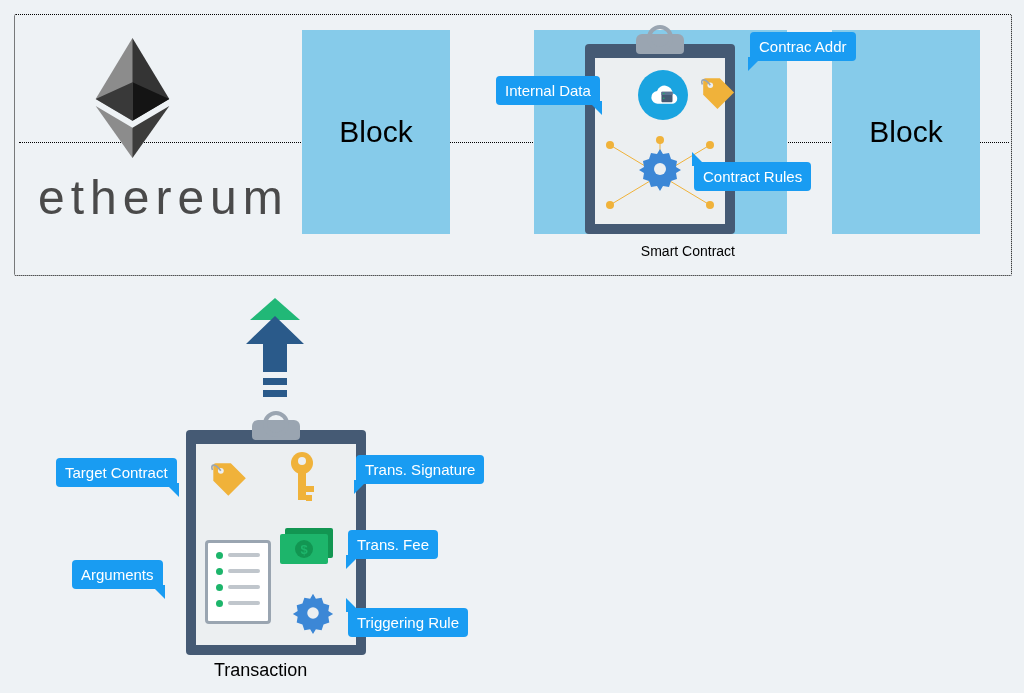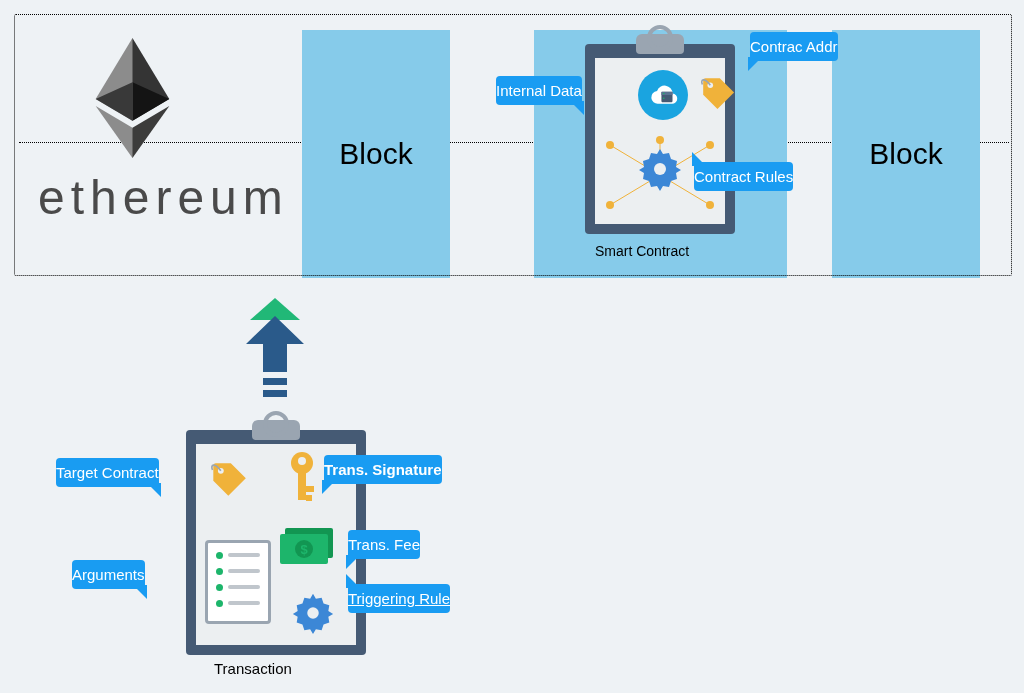--- a/index.html
+++ b/index.html
@@ -34,21 +34,21 @@
     left:38px;top:170px;
     font-size:48px;
     letter-spacing:6px;
     font-weight:300;
     color:#4a4a4a;
     font-family:"Helvetica Neue",Helvetica,Arial,sans-serif;
   }
   .block{
     position:absolute;
     background:#86cbea;
-    width:148px;height:248px;
+    width:148px;height:204px;
     top:30px;
     display:flex;align-items:center;justify-content:center;
     font-size:30px;font-weight:400;color:#000;
   }
   .block-1{left:302px;}
   .block-2{left:534px;width:253px;}
   .block-3{left:832px;}
   .clipboard{
     position:absolute;
     background:#455a74;
@@ -70,21 +70,21 @@
   }
   .clipboard .paper{
     position:absolute;
     left:10px;right:10px;top:14px;bottom:10px;
     background:#eceff1;
   }
   
   .sc-board{left:585px;top:44px;width:150px;height:190px;}
   .sc-label{
     position:absolute;left:595px;top:243px;
-    font-size:14px;color:#000;text-align:left;width:140px;
+    font-size:14px;color:#000;text-align:right;width:140px;
   }
   .cloud-circle{
     position:absolute;left:638px;top:70px;width:50px;height:50px;border-radius:50%;
     background:#1aa4e0;display:flex;align-items:center;justify-content:center;
   }
   .tag-icon{
     position:absolute;
   }
   .sc-tag{left:700px;top:75px;width:38px;height:38px;}
   .gear-blue{
@@ -92,21 +92,21 @@
   }
   .sc-dots{position:absolute;left:600px;top:135px;width:120px;height:80px;}
   .sc-dots circle{fill:#f0b23a;}
   .sc-dots line{stroke:#f0b23a;stroke-width:1;}
   
   .callout{
     position:absolute;
     background:#199cf2;
     color:#fff;
     font-size:15px;
-    padding:6px 0;
+    padding:6px 9px;
     border-radius:4px;
     white-space:nowrap;
   }
   .callout.tr::after,.callout.br::after,.callout.tl::after,.callout.bl::after{
     content:"";position:absolute;width:0;height:0;
   }
   .callout.br::after{ 
     right:-2px;bottom:-10px;
     border-left:14px solid transparent;
     border-top:14px solid #199cf2;
@@ -117,21 +117,21 @@
     border-top:14px solid #199cf2;
   }
   .callout.tl::after{
     left:-2px;top:-10px;
     border-right:14px solid transparent;
     border-bottom:14px solid #199cf2;
   }
   
   .tx-board{left:186px;top:430px;width:180px;height:225px;}
   .tx-label{
-    position:absolute;left:214px;top:660px;font-size:15px;color:#000;
+    position:absolute;left:214px;top:660px;font-size:18px;color:#000;
   }
   .arrow-stack{
     position:absolute;left:240px;top:298px;width:70px;height:130px;
   }
   
   .tx-tag{position:absolute;left:210px;top:460px;width:40px;height:40px;}
   .tx-key{position:absolute;left:282px;top:450px;width:40px;height:55px;}
   .tx-money{position:absolute;left:280px;top:528px;width:55px;height:36px;}
   .tx-list{position:absolute;left:205px;top:540px;width:60px;height:78px;background:#fff;border:3px solid #9aa5b1;border-radius:4px;}
   .tx-list .row{height:8px;margin:8px 8px 0 8px;display:flex;align-items:center;}
@@ -239,16 +239,16 @@
     <div class="row"></div>
     <div class="row"></div>
 </div>
 <svg class="tx-gear" viewBox="0 0 48 48">
   <path fill="#3c87d6" d="M24 4l3 5 6-1 2 6 6 2-1 6 5 3-5 3 1 6-6 2-2 6-6-1-3 5-3-5-6 1-2-6-6-2 1-6-5-3 5-3-1-6 6-2 2-6 6 1z"></path>
   <circle cx="24" cy="24" r="6" fill="#eceff1"></circle>
 </svg>
 <div class="tx-label">Transaction</div>
 
 <div class="callout br" style="left:56px;top:458px;text-align:center;">Target Contract</div>
-<div class="callout bl" style="left:324px;top:455px;font-weight:bold;">Trans. Signature</div>
+<div class="callout bl" style="left:356px;top:455px;">Trans. Signature</div>
 <div class="callout bl" style="left:348px;top:530px;">Trans. Fee</div>
 <div class="callout br" style="left:72px;top:560px;">Arguments</div>
-<div class="callout tl" style="left:348px;top:584px;text-decoration:underline;">Triggering Rule</div>
+<div class="callout tl" style="left:348px;top:608px;">Triggering Rule</div>
 
 </body></html>

